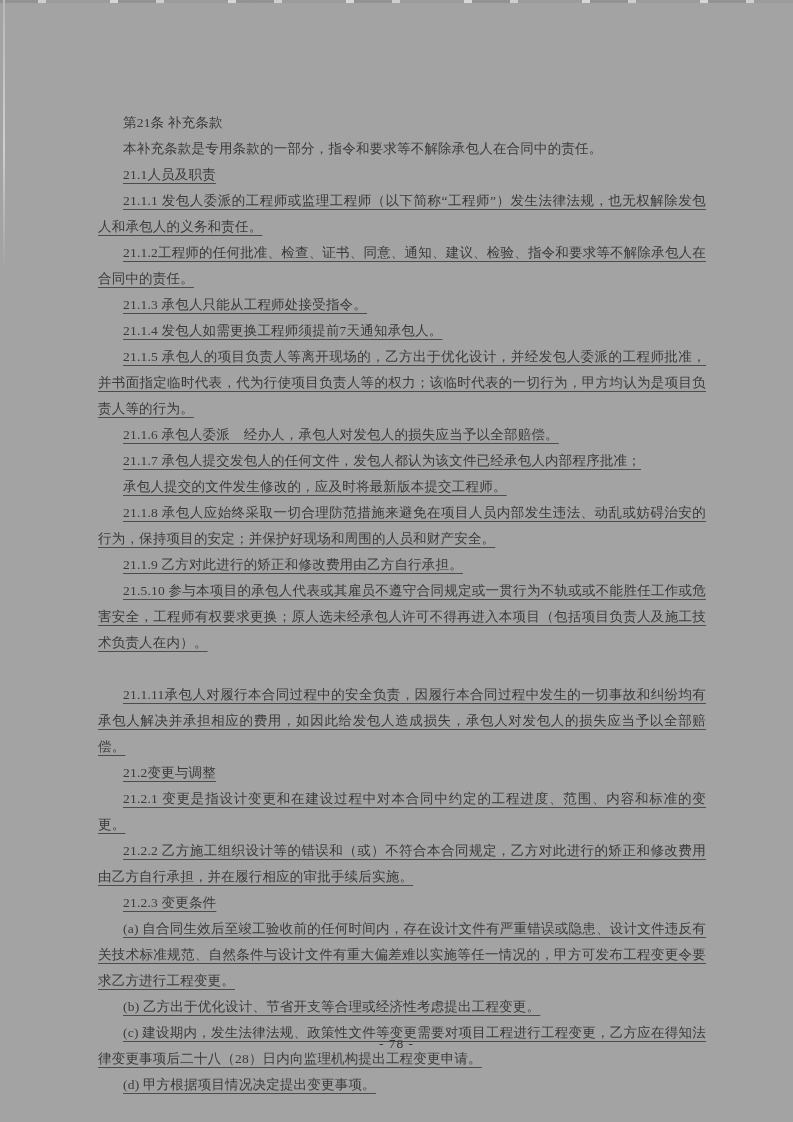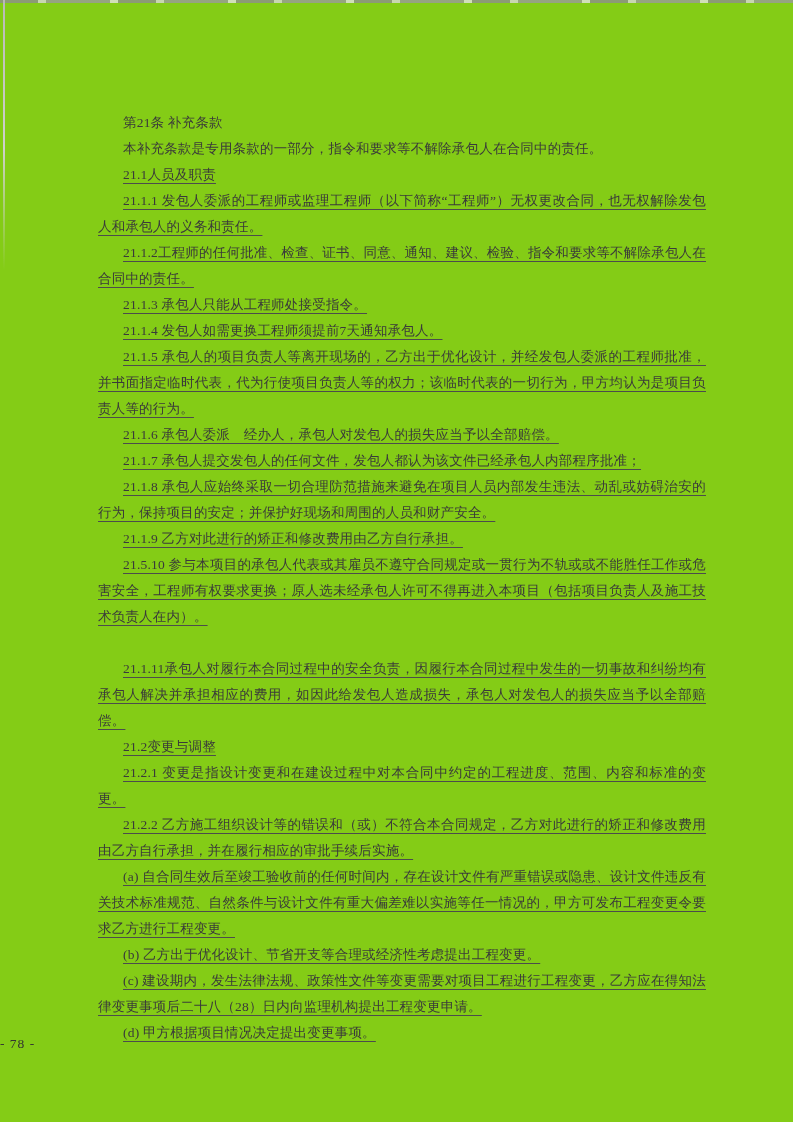--- a/index.html
+++ b/index.html
@@ -6,21 +6,21 @@
     margin: 0;
     padding: 0;
     background: #e9e9e9;
     font-family: "Liberation Serif", serif;
   }
   .page {
     position: relative;
     width: 793px;
     height: 1122px;
     margin: 0 auto;
-    background: #84cc16;
+    background: #a3a3a3;
     overflow: hidden;
     color: #3a3a3a;
   }
   
   .scan-edge-top {
     position: absolute;
     top: 0; left: 0;
     width: 100%;
     height: 3px;
     background: repeating-linear-gradient(90deg,
@@ -60,50 +60,53 @@
     text-underline-offset: 4px;
   }
   .doc p.gap {
     margin-top: 26px;
   }
   .footer {
     position: absolute;
     top: 1036px;
     left: 0;
     width: 100%;
+    text-align: center;
     font-size: 13.5px;
     color: #333;
     letter-spacing: 1px;
   }
 </style>
 </head>
 <body>
 
 <div class="page">
   <div class="scan-edge-top"></div>
   <div class="scan-edge-left"></div>
 
   <div class="doc">
       <p class="">第21条 补充条款</p>
       <p class="">本补充条款是专用条款的一部分，指令和要求等不解除承包人在合同中的责任。</p>
       <p class="u">21.1人员及职责</p>
-      <p class="u">21.1.1 发包人委派的工程师或监理工程师（以下简称“工程师”）无权更改合同，也无权解除发包人和承包人的义务和责任。</p>
+      <p class="u">21.1.1 发包人委派的工程师或监理工程师（以下简称“工程师”）发生法律法规，也无权解除发包人和承包人的义务和责任。</p>
       <p class="u">21.1.2工程师的任何批准、检查、证书、同意、通知、建议、检验、指令和要求等不解除承包人在合同中的责任。</p>
       <p class="u">21.1.3 承包人只能从工程师处接受指令。</p>
       <p class="u">21.1.4 发包人如需更换工程师须提前7天通知承包人。</p>
       <p class="u">21.1.5 承包人的项目负责人等离开现场的，乙方出于优化设计，并经发包人委派的工程师批准，并书面指定临时代表，代为行使项目负责人等的权力；该临时代表的一切行为，甲方均认为是项目负责人等的行为。</p>
       <p class="u">21.1.6 承包人委派　经办人，承包人对发包人的损失应当予以全部赔偿。</p>
       <p class="u">21.1.7 承包人提交发包人的任何文件，发包人都认为该文件已经承包人内部程序批准；</p>
+      <p class="u">承包人提交的文件发生修改的，应及时将最新版本提交工程师。</p>
       <p class="u">21.1.8 承包人应始终采取一切合理防范措施来避免在项目人员内部发生违法、动乱或妨碍治安的行为，保持项目的安定；并保护好现场和周围的人员和财产安全。</p>
       <p class="u">21.1.9 乙方对此进行的矫正和修改费用由乙方自行承担。</p>
       <p class="u">21.5.10 参与本项目的承包人代表或其雇员不遵守合同规定或一贯行为不轨或或不能胜任工作或危害安全，工程师有权要求更换；原人选未经承包人许可不得再进入本项目（包括项目负责人及施工技术负责人在内）。</p>
       <p class="u gap">21.1.11承包人对履行本合同过程中的安全负责，因履行本合同过程中发生的一切事故和纠纷均有承包人解决并承担相应的费用，如因此给发包人造成损失，承包人对发包人的损失应当予以全部赔偿。</p>
       <p class="u">21.2变更与调整</p>
       <p class="u">21.2.1 变更是指设计变更和在建设过程中对本合同中约定的工程进度、范围、内容和标准的变更。</p>
       <p class="u">21.2.2 乙方施工组织设计等的错误和（或）不符合本合同规定，乙方对此进行的矫正和修改费用由乙方自行承担，并在履行相应的审批手续后实施。</p>
+      <p class="u">21.2.3 变更条件</p>
       <p class="u">(a) 自合同生效后至竣工验收前的任何时间内，存在设计文件有严重错误或隐患、设计文件违反有关技术标准规范、自然条件与设计文件有重大偏差难以实施等任一情况的，甲方可发布工程变更令要求乙方进行工程变更。</p>
       <p class="u">(b) 乙方出于优化设计、节省开支等合理或经济性考虑提出工程变更。</p>
       <p class="u">(c) 建设期内，发生法律法规、政策性文件等变更需要对项目工程进行工程变更，乙方应在得知法律变更事项后二十八（28）日内向监理机构提出工程变更申请。</p>
       <p class="u">(d) 甲方根据项目情况决定提出变更事项。</p>
     </div>
 
   <div class="footer">- 78 -</div>
 </div>
 
 </body></html>

